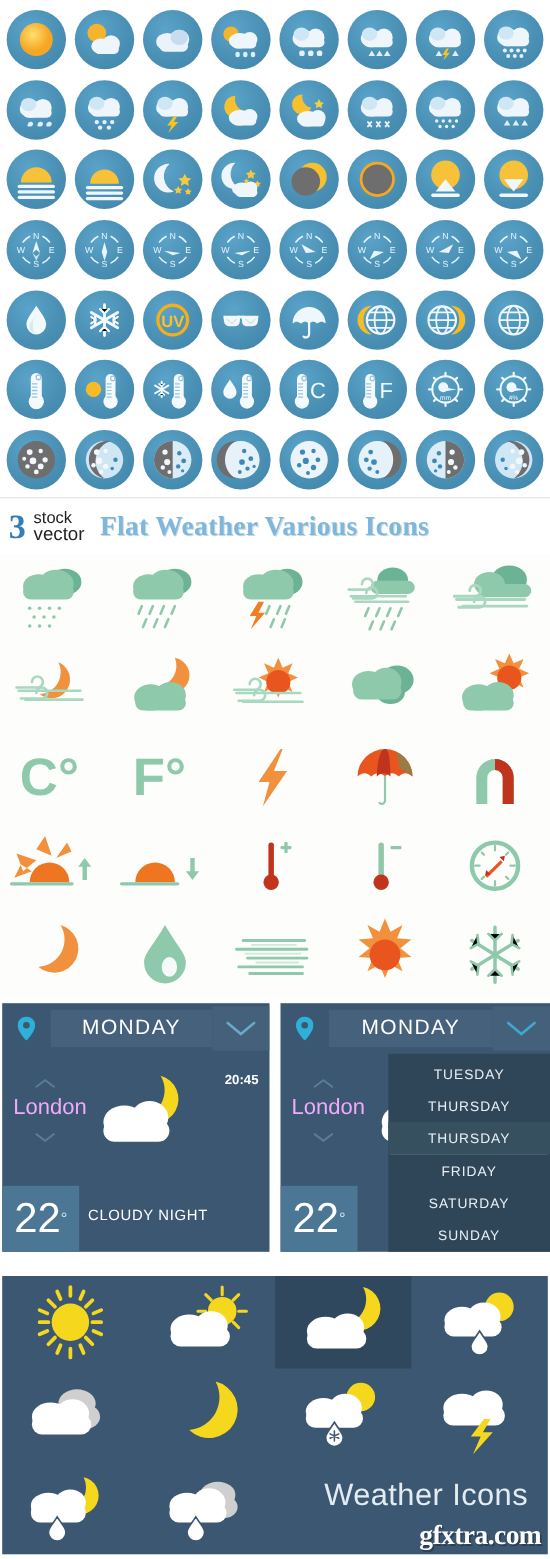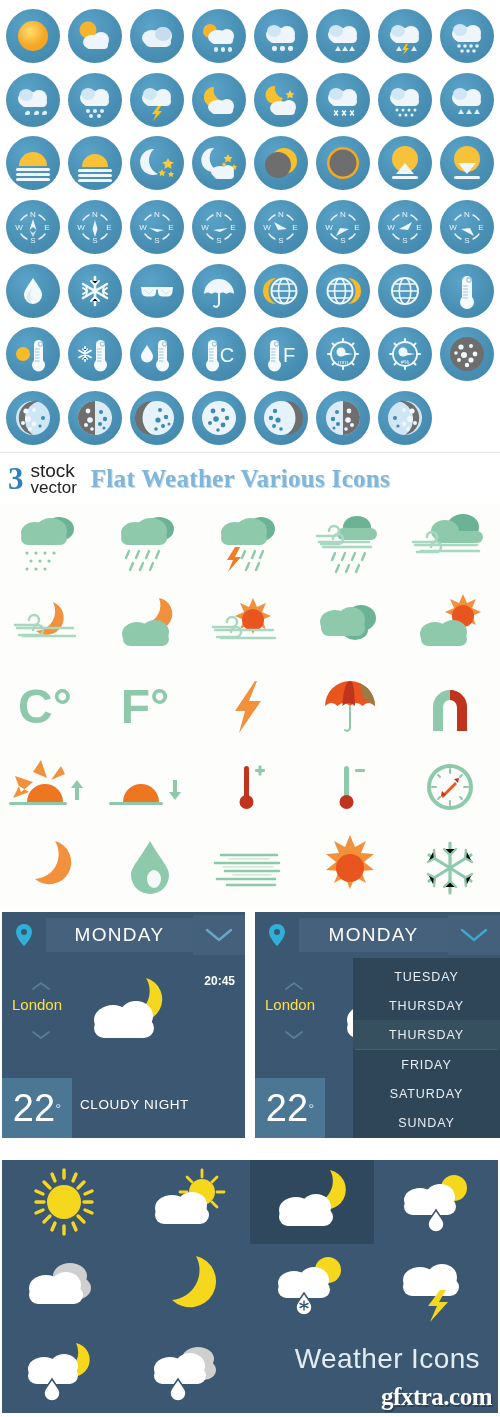--- a/index.html
+++ b/index.html
@@ -41,21 +41,21 @@
   .tb-3 {
     font-family: "Liberation Serif", serif;
     font-size: 31px; font-weight: bold; color: #2f7fb8;
     margin-left: 8px; line-height: 1;
   }
   .tb-stock {
     margin-left: 7px; line-height: 1.0;
     font-family: "Liberation Sans", sans-serif;
     color: #222; font-size: 16px;
   }
-  .tb-stock div:first-child { font-size: 19px; }
+  .tb-stock div:first-child { font-size: 15px; }
   .tb-stock div:last-child { font-size: 17px; margin-top: -1px; }
   .tb-title {
     margin-left: 14px;
     font-family: "Liberation Serif", serif;
     font-weight: bold; font-style: normal;
     font-size: 25px;
     color: #7fb6da;
     letter-spacing: 0.3px;
     text-shadow: 1px 1px 0 rgba(120,170,205,.45);
     text-align: center;
@@ -97,21 +97,21 @@
   .w-day {
     color: #ffffff; font-size: 19px; letter-spacing: 1.3px; font-weight: 400;
   }
   .w-caret {
     width: 52px; height: 40px; background: #44607b;
     display: flex; align-items: center; justify-content: center;
   }
   .w-body { position: relative; height: 120px; }
   .w-city {
     position: absolute; left: 10px; top: 38px;
-    color: #fde047; font-size: 15px;
+    color: #f0abfc; font-size: 20px;
   }
   .w-arrow-up   { position: absolute; left: 30px; top: 18px; }
   .w-arrow-down { position: absolute; left: 30px; top: 68px; }
   .w-time {
     position: absolute; right: 10px; top: 16px;
     color: #ffffff; font-size: 12px; font-weight: bold;
   }
   .w-icon { position: absolute; left: 78px; top: 14px; }
   .w-foot { position: relative; height: 60px; }
   .w-temp-box {
@@ -696,20 +696,28 @@
             <g stroke="#f2f9fd" stroke-width="2.6" stroke-linecap="round">
               <path d="M27 13v28M15 20l24 14M39 20L15 34"></path>
             </g>
             <g stroke="#f2f9fd" stroke-width="2" stroke-linecap="round">
               <path d="M23 17l4 4 4-4M23 37l4-4 4 4M18 22l1 5-4 3M36 32l-1-5 4-3M18 32l1-5-4-3M36 22l-1 5 4 3"></path>
             </g>
           </svg>
         </div>
       </div>
 
+    <div class="cg-cell">
+        <div class="cg-circle">
+          <svg viewBox="0 0 54 54">
+            <circle cx="27" cy="27" r="13.5" fill="none" stroke="#f4ae1e" stroke-width="3"></circle>
+            <text x="27" y="33" font-size="15" fill="#f6c32c" text-anchor="middle" font-weight="bold" font-family="Liberation Sans">UV</text>
+          </svg>
+        </div>
+      </div>
 
     <div class="cg-cell">
         <div class="cg-circle">
           <svg viewBox="0 0 54 54">
             <path d="M11 23h14c1 0 1.5.6 1.4 1.6l-.5 4.4c-.3 2.4-2 3.6-4.4 3.6h-5c-2.6 0-4.3-1.4-4.8-3.8L11 23z" fill="#f0f8fc"></path>
             <path d="M43 23H29c-1 0-1.5.6-1.4 1.6l.5 4.4c.3 2.4 2 3.6 4.4 3.6h5c2.6 0 4.3-1.4 4.8-3.8L43 23z" fill="#f0f8fc"></path>
             <rect x="24" y="23" width="6" height="2.4" fill="#f0f8fc"></rect>
             <g stroke="#cde3f0" stroke-width="1" fill="none">
               <path d="M14 26l5 4 4-4M31 26l5 4 4-4"></path>
             </g>

